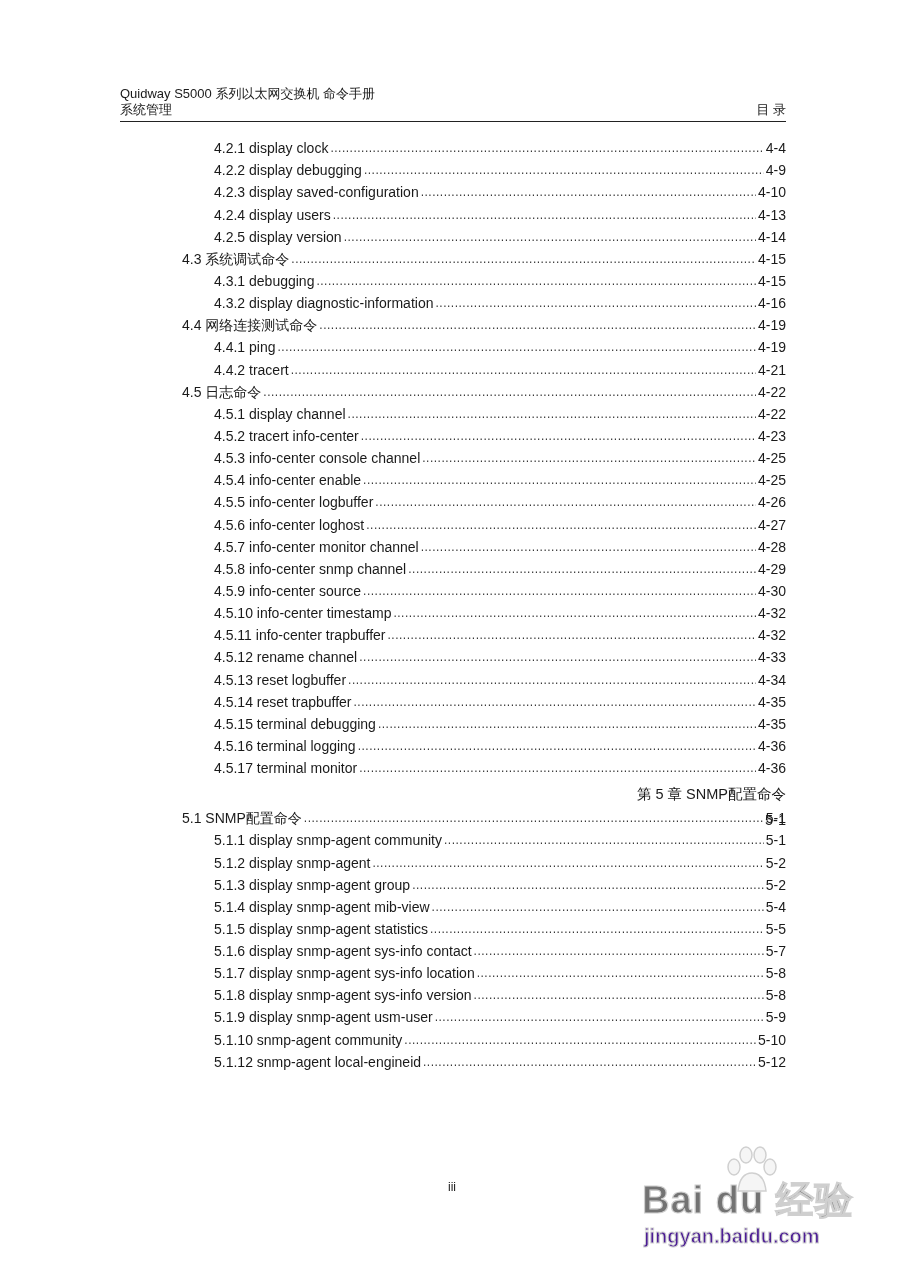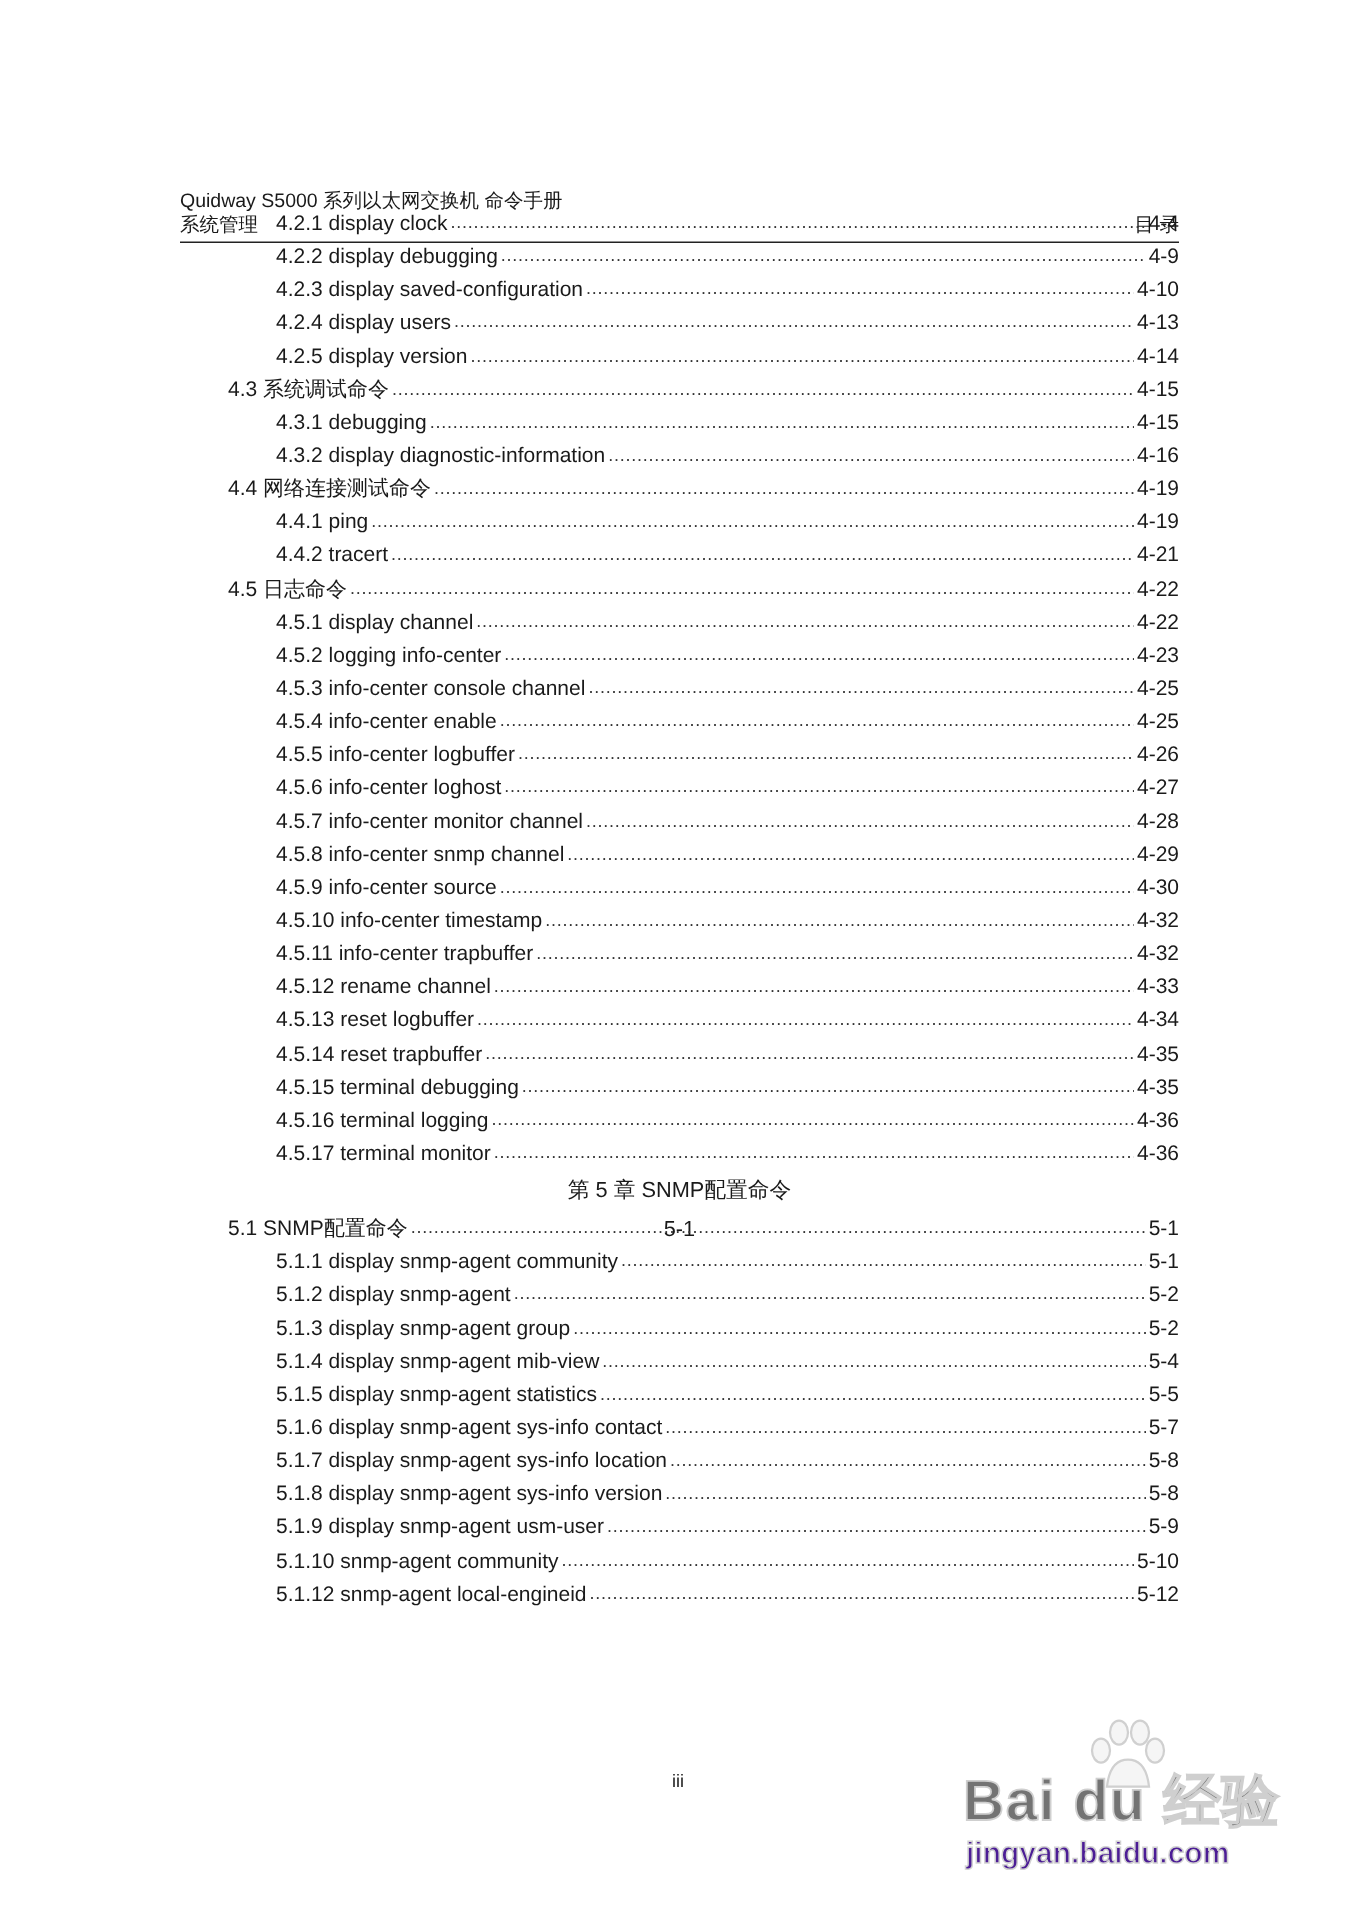--- a/index.html
+++ b/index.html
@@ -1,23 +1,23 @@
 <!DOCTYPE html>
 <html><head>
 <meta charset="utf-8">
 <style>
   html, body { margin: 0; padding: 0; background: #ffffff; }
   body { width: 905px; height: 1280px; position: relative; overflow: hidden;
          font-family: "Liberation Sans", "DejaVu Sans", sans-serif; color: #1a1a1a; }
-  .header { position: absolute; left: 120px; top: 86px; width: 666px; margin-top: 40px; }
+  .header { position: absolute; left: 120px; top: 86px; width: 666px; }
   .header .line1 { font-size: 13px; line-height: 16px; }
   .header .line2 { font-size: 13px; line-height: 16px; display: flex; justify-content: space-between; }
   .header .rule { position: absolute; left: 0; top: 35px; width: 666px; height: 1px; background: #222; }
   .toc { position: absolute; left: 120px; top: 137px; width: 666px; }
-  .entry { display: flex; align-items: center; font-size: 14px; height: 22.15px; line-height: 22px; white-space: nowrap; }
+  .entry { display: flex; align-items: flex-end; font-size: 14px; height: 22.15px; line-height: 22px; white-space: nowrap; margin-left: 30px; }
   .entry.l1 { padding-left: 0; font-size: 14.5px; height: 26px; line-height: 26px; flex-direction: column; }
   .entry.l2 { padding-left: 32px; }
   .entry.l3 { padding-left: 64px; }
   .entry.gap-top { margin-top: 2px; }
   .entry .label { flex: 0 0 auto; }
   .entry .dots { flex: 1 1 auto; overflow: hidden; margin: 0 2px; color: #333;
                  letter-spacing: 0.5px; font-size: 12px; }
   .entry .dots::before { content: "......................................................................................................................................................................................................................................................"; }
   .entry .page { flex: 0 0 auto; }
   .footer { position: absolute; left: 448px; top: 1180px; font-size: 12px; text-align: center; }
@@ -100,21 +100,21 @@
       <span class="label">4.5 日志命令</span>
       <span class="dots"></span>
       <span class="page">4-22</span>
     </div>
     <div class="entry l3">
       <span class="label">4.5.1 display channel</span>
       <span class="dots"></span>
       <span class="page">4-22</span>
     </div>
     <div class="entry l3">
-      <span class="label">4.5.2 logging info-center</span>
+      <span class="label">4.5.2 tracert info-center</span>
       <span class="dots"></span>
       <span class="page">4-23</span>
     </div>
     <div class="entry l3">
       <span class="label">4.5.3 info-center console channel</span>
       <span class="dots"></span>
       <span class="page">4-25</span>
     </div>
     <div class="entry l3">
       <span class="label">4.5.4 info-center enable</span>

